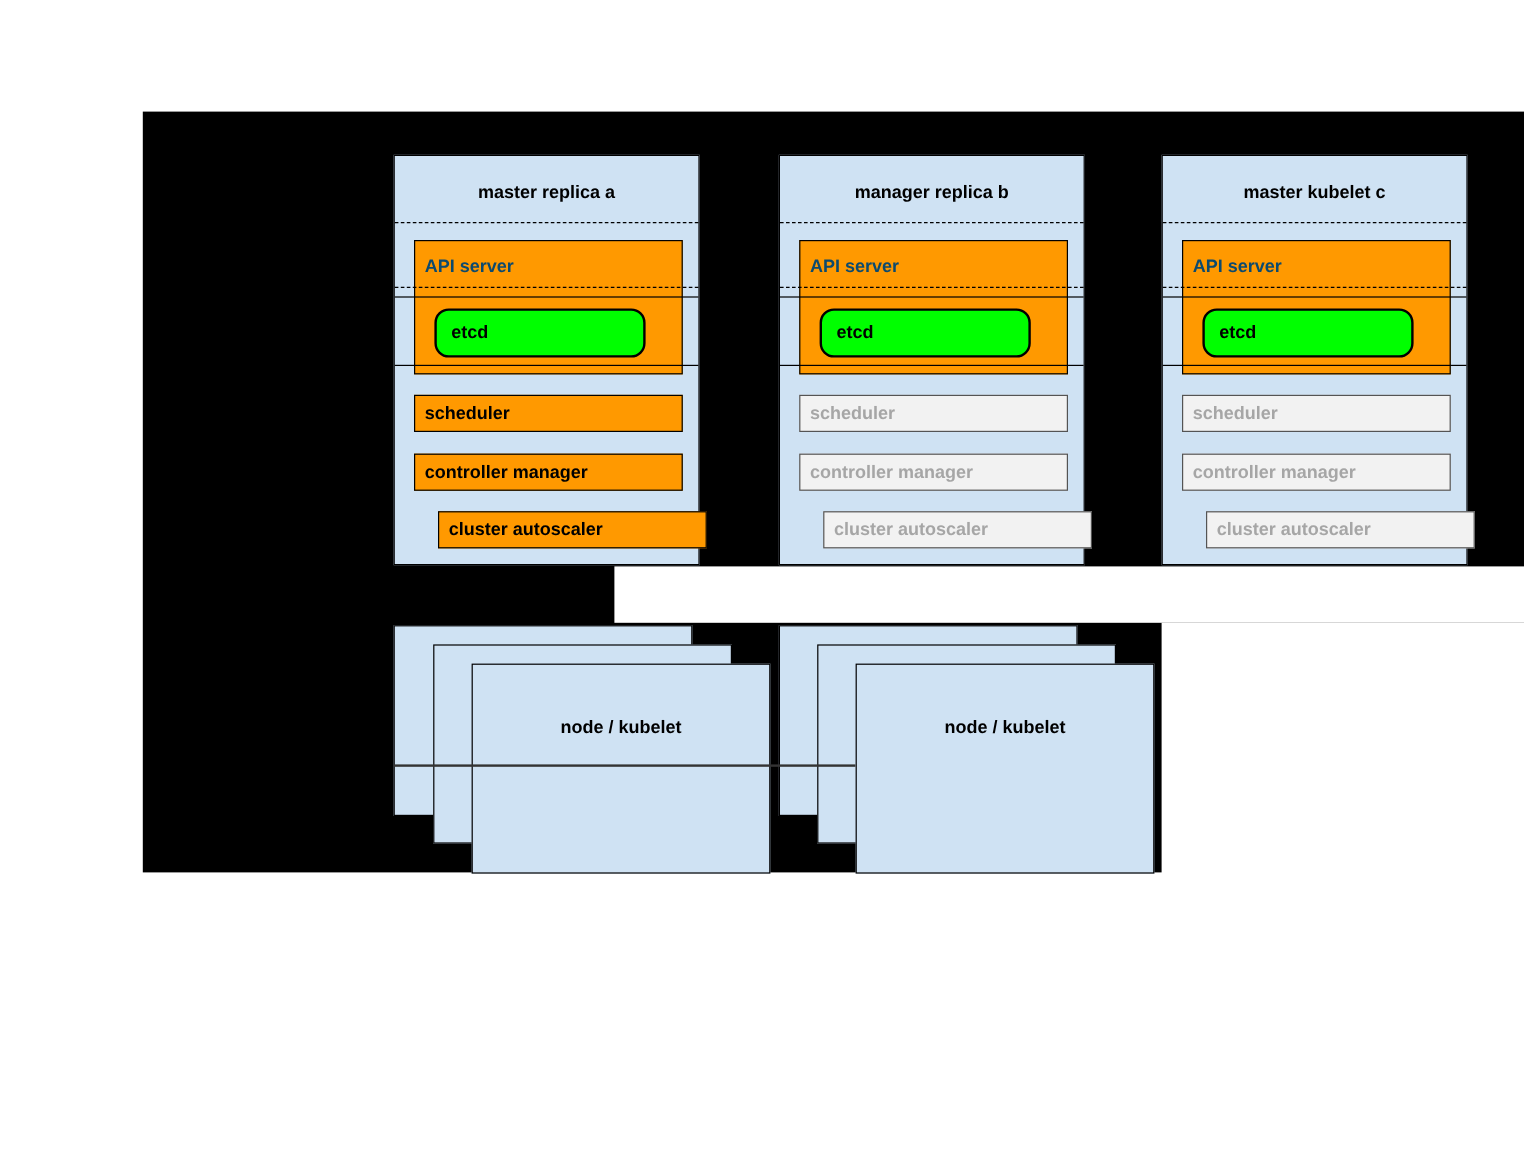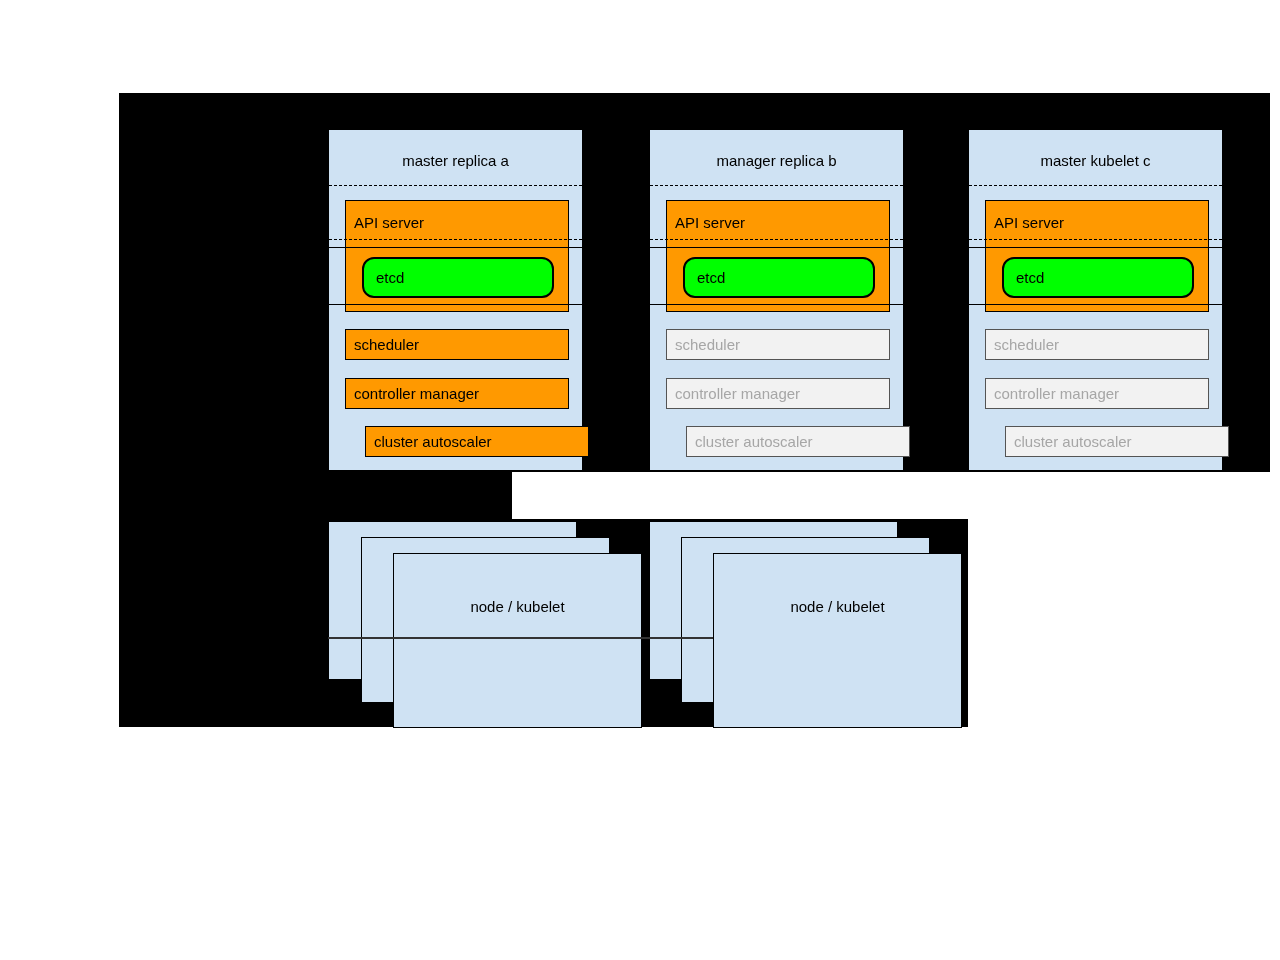--- a/index.html
+++ b/index.html
@@ -1,37 +1,37 @@
 <!DOCTYPE html>
 <html style="--canvas-black: #000000; --page-white: #ffffff; --panel-blue: #cfe2f3; --active-orange: #ff9900; --etcd-green: #00ff00; --standby-fill: #f2f2f2; --standby-border: #545454; --standby-text: #a6a6a6;"><head>
 <meta charset="utf-8">
 <style>
   html,body{margin:0;padding:0;background:#fff;}
   #stage{position:relative;width:1280px;height:960px;background:var(--page-white,#fff);
          font-family:"Liberation Sans",sans-serif;overflow:hidden;}
-  .abs{position:absolute;box-sizing:border-box;}
+  .abs{position:absolute;box-sizing:border-box;font-weight:bold;}
 
   
   .blk{left:119px;top:93px;width:1151px;height:634px;background:var(--canvas-black,#000);}
   .notch1{left:512px;top:472px;width:768px;height:47px;background:var(--page-white,#fff);}
   .notch2{left:968px;top:519px;width:312px;height:209px;background:var(--page-white,#fff);}
 
   
   .master{top:129px;width:255px;height:342px;background:var(--panel-blue,#cfe2f3);
           border:1px solid #000;}
   .m-title{position:absolute;top:22px;left:0;width:100%;text-align:center;
            font-size:15px;color:#000;}
   .dash{position:absolute;left:0;right:0;border-top:1px dashed #000;z-index:3;}
   .d1{top:55px;} .d2{top:109px;}
   .solid{position:absolute;left:0;right:0;border-top:1px solid #000;z-index:3;}
   .s1{top:117px;} .s2{top:174px;}
   .api{position:absolute;left:16px;top:70px;width:224px;height:112px;
        background:var(--active-orange,#ff9900);border:1.5px solid #000;box-sizing:border-box;z-index:1;}
-  .api-label{padding:13px 0 0 8px;font-size:15px;color:#000000;}
-  .etcd{position:absolute;left:16px;top:56px;width:192px;height:41px;
+  .api-label{padding:13px 0 0 8px;font-size:15px;color:#0c4a6e;}
+  .etcd{position:absolute;left:16px;top:56px;width:176px;height:41px;
         background:var(--etcd-green,#00ff00);border:2px solid #000;border-radius:12px;
         box-sizing:border-box;display:flex;align-items:center;padding-left:12px;
         font-size:15px;color:#000;z-index:4;}
   .comp{position:absolute;left:16px;width:224px;height:31px;font-size:15px;
         display:flex;align-items:center;padding-left:8px;box-sizing:border-box;z-index:2;}
   .c1{top:199px;} .c2{top:248px;} .c3{top:296px;margin-left:20px;}
   .active-box{background:var(--active-orange,#ff9900);border:1.5px solid #000;color:#000;}
   .standby-box{background:var(--standby-fill,#f2f2f2);border:1px solid var(--standby-border,#545454);
                color:var(--standby-text,#a6a6a6);}
 

